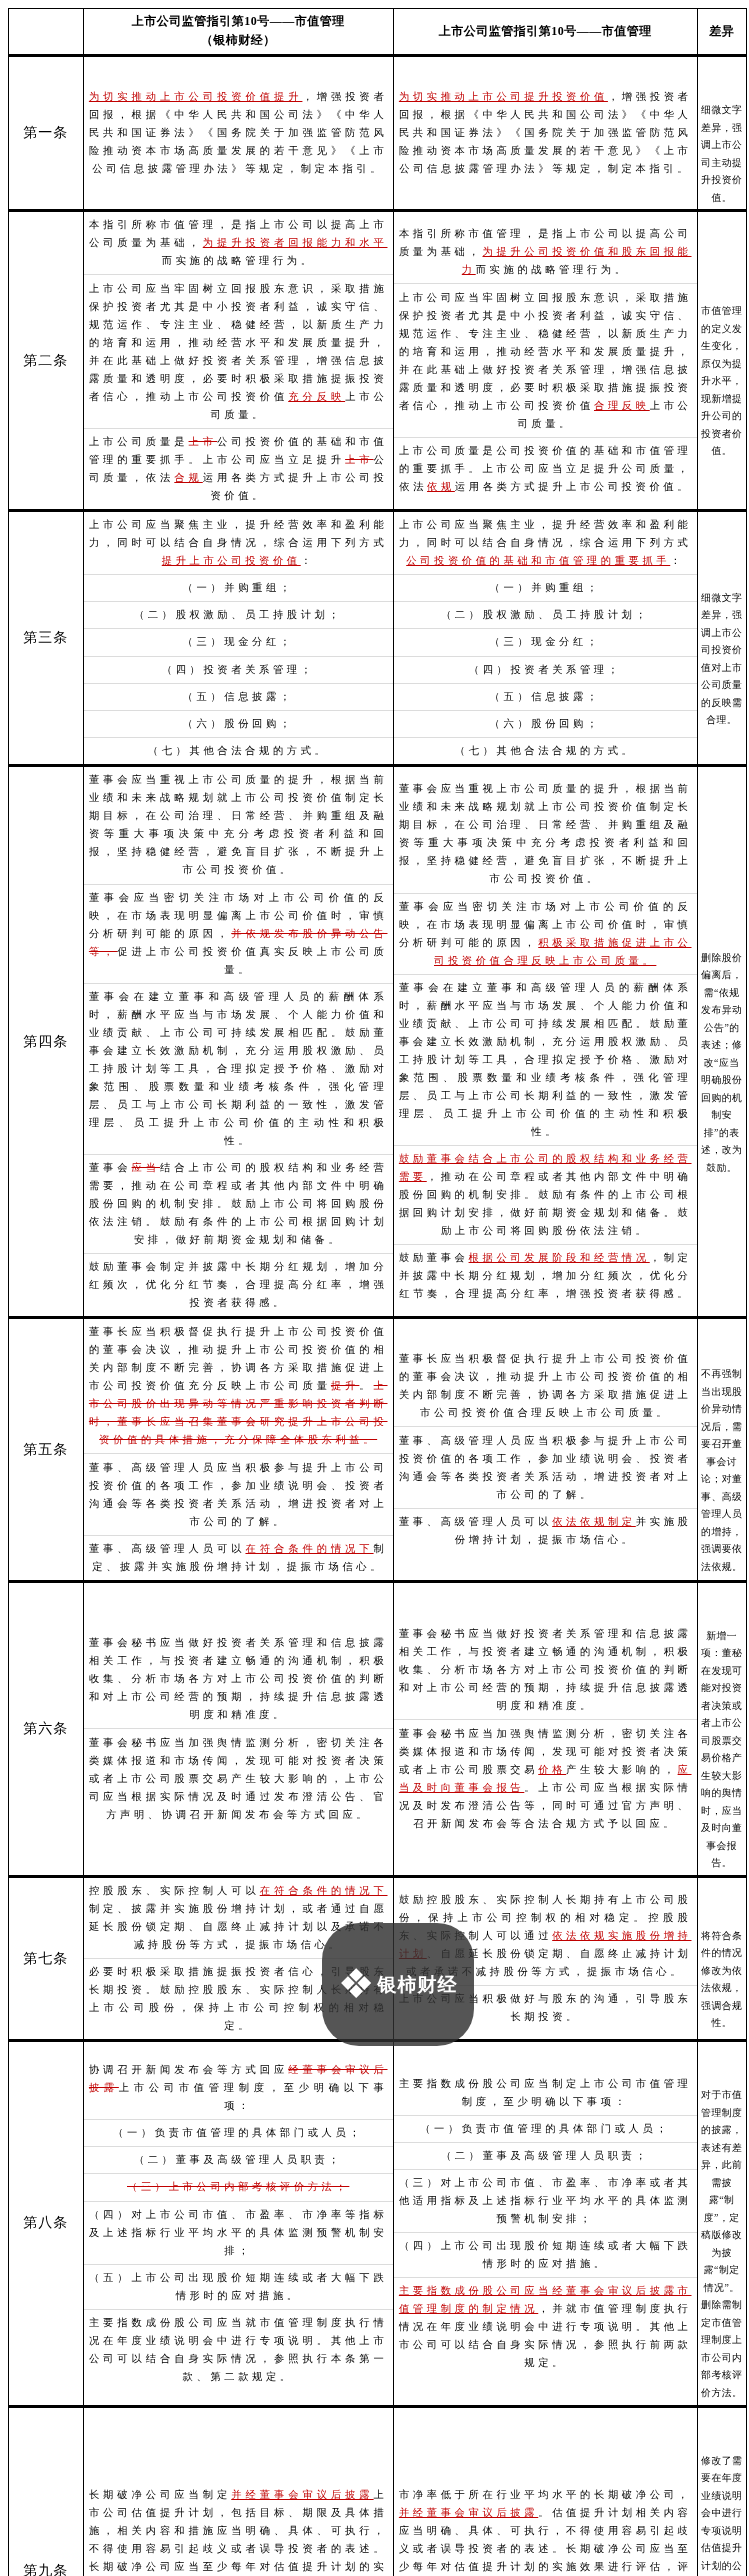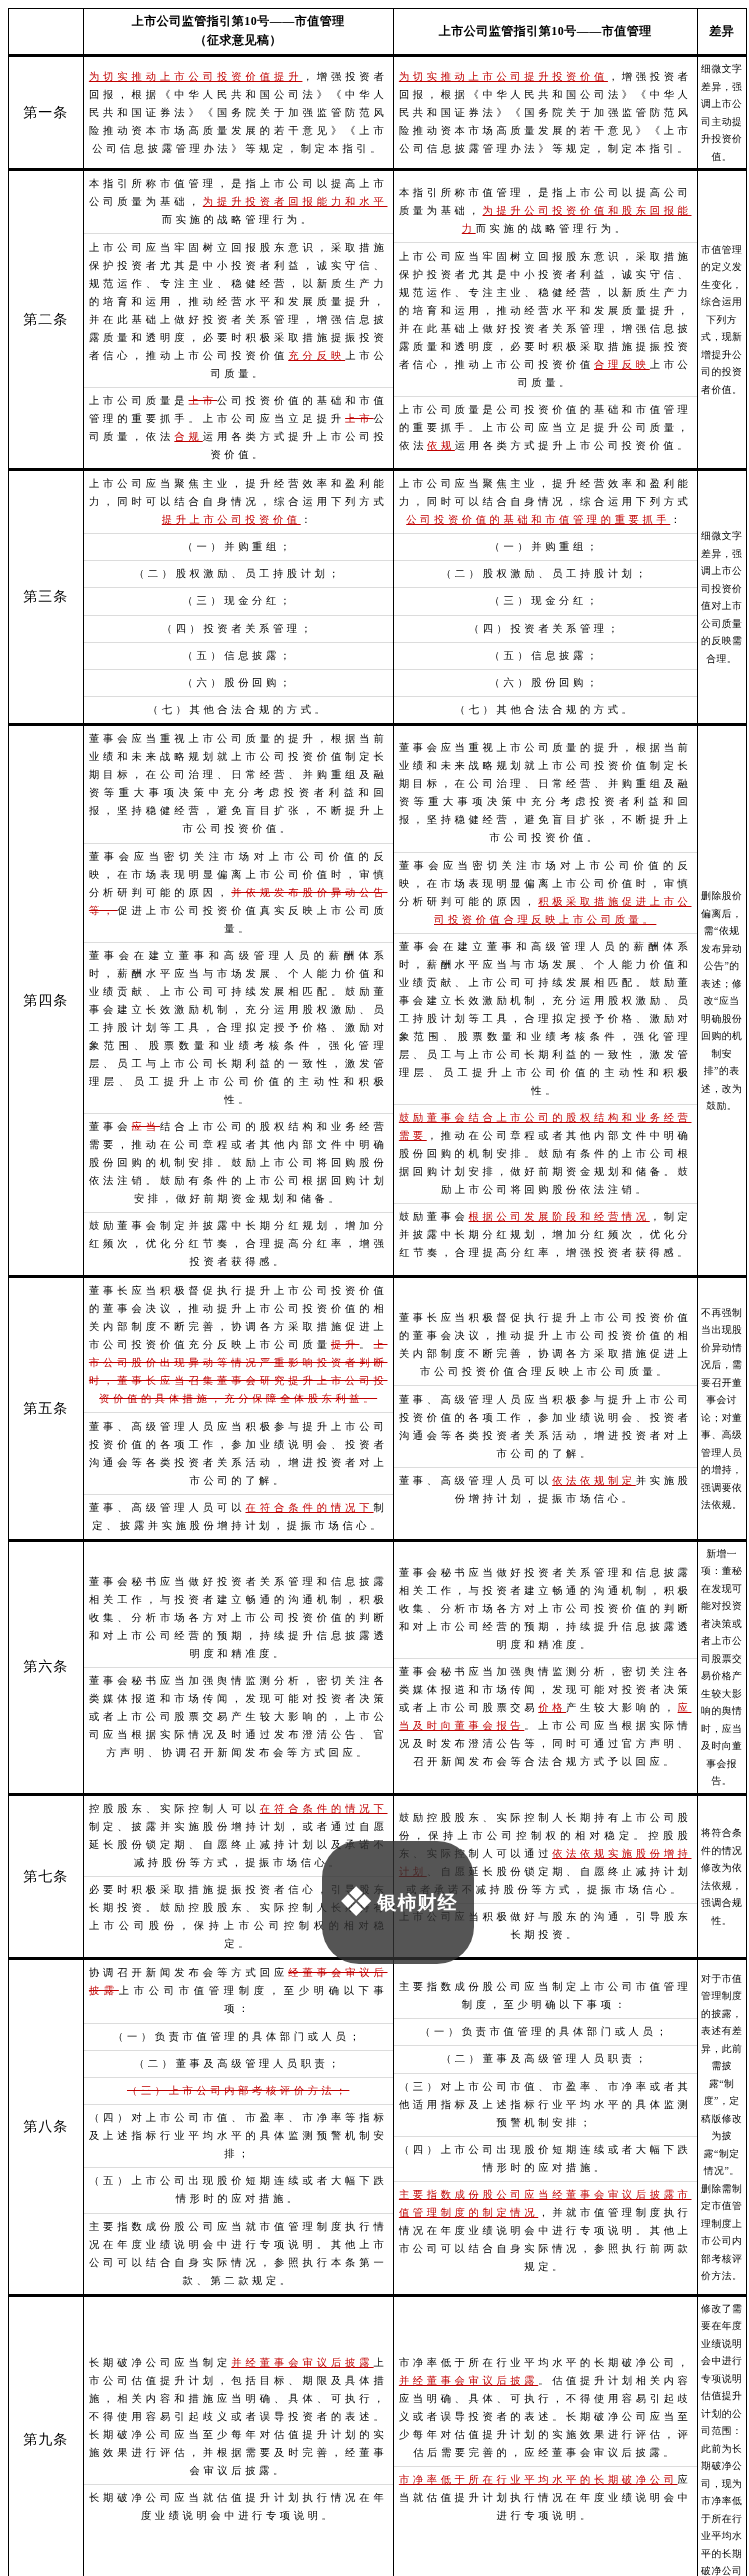--- a/index.html
+++ b/index.html
@@ -13,21 +13,21 @@
   .cmp th,.cmp td{border:1.5px solid var(--border);vertical-align:middle;padding:0;word-break:break-all;}
   .cmp tbody tr td{border-top-width:3.6px;}
   .cmp thead th{border-bottom-width:3.6px;font-weight:700;font-size:12px;line-height:19.6px;
         letter-spacing:0.5px;padding:3.1px 4.1px;text-align:center;}
   .col-art{width:75px;} .col-left{width:310px;} .col-right{width:304px;} .col-diff{width:49px;}
   .c-art{text-align:center;font-size:14px;letter-spacing:1px;}
   .c-text{font-size:10.3px;}
   .para{padding:4.1px 5.2px;line-height:18px;text-align:justify;text-align-last:center;letter-spacing:3.6px;}
   .para + .para{border-top:1px solid var(--sep);}
   .c-diff .para{font-size:9.8px;line-height:17.5px;letter-spacing:0.5px;text-align:center;
-        text-align-last:center;padding:3.1px 1.5px;}
+        text-align-last:center;padding:3.1px 1.5px;margin-top:41px;}
   .red{color:var(--red);text-decoration:underline;}
   .strike{text-decoration:line-through;}
   td.rel{position:relative;}
   .watermark{position:absolute;left:238px;top:45px;width:152px;height:123px;background:var(--wm-bg);
         border-radius:37px;display:flex;align-items:center;justify-content:center;gap:3.1px;
         z-index:5;pointer-events:none;letter-spacing:0;}
   .wm-icon{color:#fff;font-size:41px;line-height:1;font-family:"DejaVu Sans",sans-serif;}
   .wm-text{color:#fff;font-size:19px;font-weight:700;letter-spacing:1px;white-space:nowrap;
         font-family:"Liberation Sans","DejaVu Sans",sans-serif;}
 </style>
@@ -40,21 +40,21 @@
       <col class="col-art">
         <col class="col-left">
         <col class="col-right">
         <col class="col-diff">
     </colgroup>
     <thead>
       <tr>
         <th class="c-art"></th>
         <th>
           <div>上市公司监管指引第10号——市值管理</div>
-          <div>（征求意见稿）</div>
+          <div>（银柿财经）</div>
         </th>
         <th>
           <div>上市公司监管指引第10号——市值管理</div>
         </th>
         <th class="c-diff-h">差异</th>
       </tr>
     </thead>
     <tbody>
         <tr class="article-row">
           <td class="c-art">第一条</td>
@@ -74,21 +74,21 @@
             <div class="para"><span>本指引所称市值管理，是指上市公司以提高上市公司质量为基础，</span><span class="red ">为提升投资者回报能力和水平</span><span>而实施的战略管理行为。</span></div>
             <div class="para"><span>上市公司应当牢固树立回报股东意识，采取措施保护投资者尤其是中小投资者利益，诚实守信、规范运作、专注主业、稳健经营，以新质生产力的培育和运用，推动经营水平和发展质量提升，并在此基础上做好投资者关系管理，增强信息披露质量和透明度，必要时积极采取措施提振投资者信心，推动上市公司投资价值</span><span class="red ">充分反映</span><span>上市公司质量。</span></div>
             <div class="para"><span>上市公司质量是</span><span class="red strike">上市</span><span>公司投资价值的基础和市值管理的重要抓手。上市公司应当立足提升</span><span class="red strike">上市</span><span>公司质量，依法</span><span class="red ">合规</span><span>运用各类方式提升上市公司投资价值。</span></div>
           </td>
           <td class="c-text">
             <div class="para"><span>本指引所称市值管理，是指上市公司以提高公司质量为基础，</span><span class="red ">为提升公司投资价值和股东回报能力</span><span>而实施的战略管理行为。</span></div>
             <div class="para"><span>上市公司应当牢固树立回报股东意识，采取措施保护投资者尤其是中小投资者利益，诚实守信、规范运作、专注主业、稳健经营，以新质生产力的培育和运用，推动经营水平和发展质量提升，并在此基础上做好投资者关系管理，增强信息披露质量和透明度，必要时积极采取措施提振投资者信心，推动上市公司投资价值</span><span class="red ">合理反映</span><span>上市公司质量。</span></div>
             <div class="para"><span>上市公司质量是公司投资价值的基础和市值管理的重要抓手。上市公司应当立足提升公司质量，依法</span><span class="red ">依规</span><span>运用各类方式提升上市公司投资价值。</span></div>
           </td>
           <td class="c-diff">
-            <div class="para"><span>市值管理的定义发生变化，综合运用下列方式，现新增提升公司的投资者价值。</span></div>
+            <div class="para"><span>市值管理的定义发生变化，原仅为提升水平，现新增提升公司的投资者价值。</span></div>
           </td>
         </tr>
         <tr class="article-row">
           <td class="c-art">第三条</td>
           <td class="c-text">
             <div class="para"><span>上市公司应当聚焦主业，提升经营效率和盈利能力，同时可以结合自身情况，综合运用下列方式</span><span class="red ">提升上市公司投资价值</span><span>：</span></div>
             <div class="para"><span>（一）并购重组；</span></div>
             <div class="para"><span>（二）股权激励、员工持股计划；</span></div>
             <div class="para"><span>（三）现金分红；</span></div>
             <div class="para"><span>（四）投资者关系管理；</span></div>

